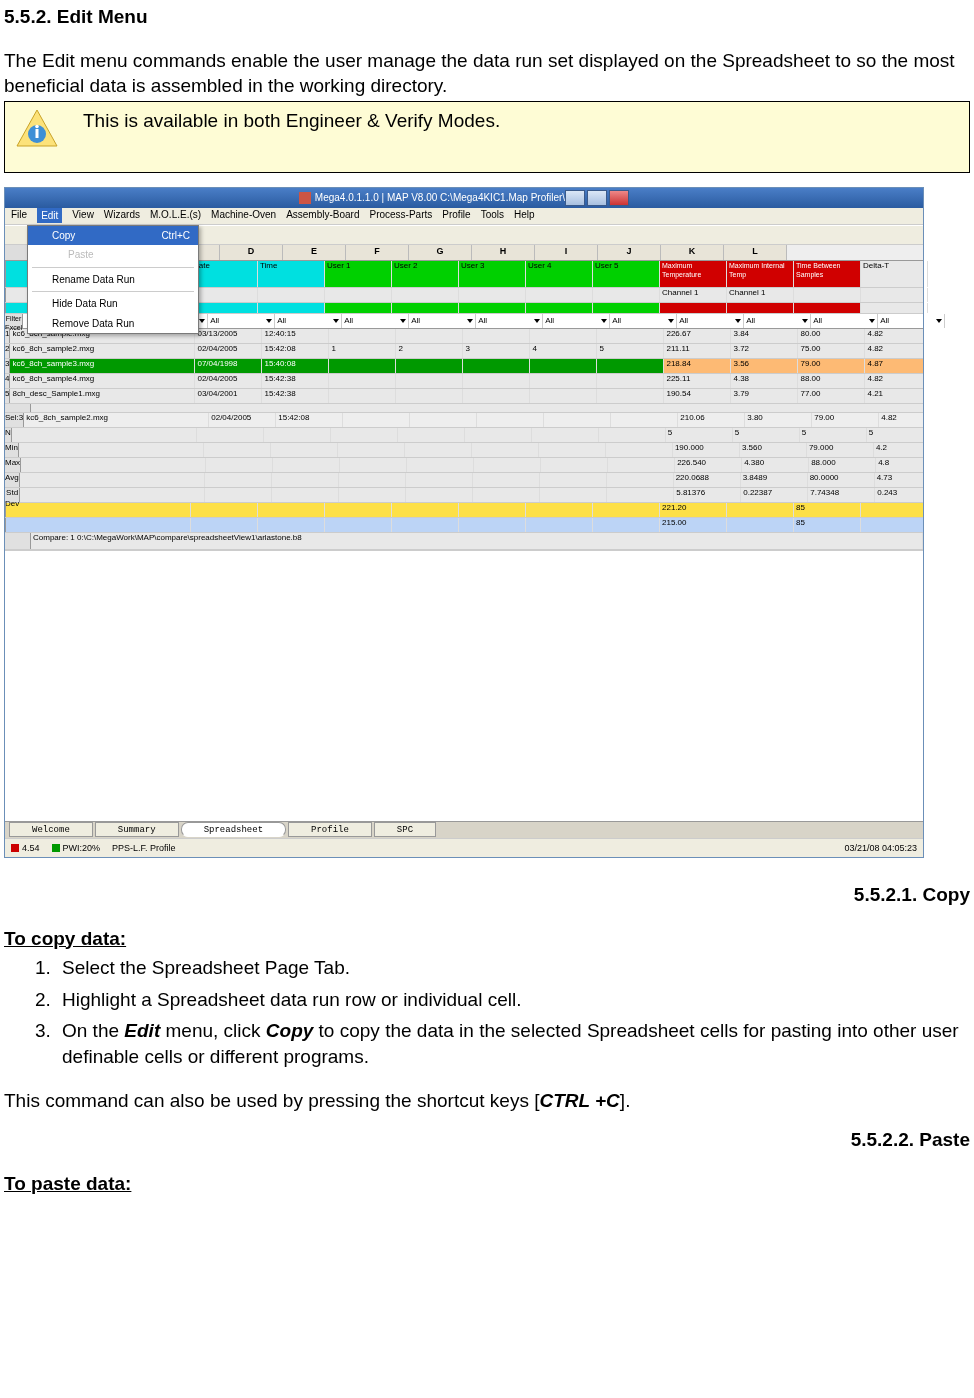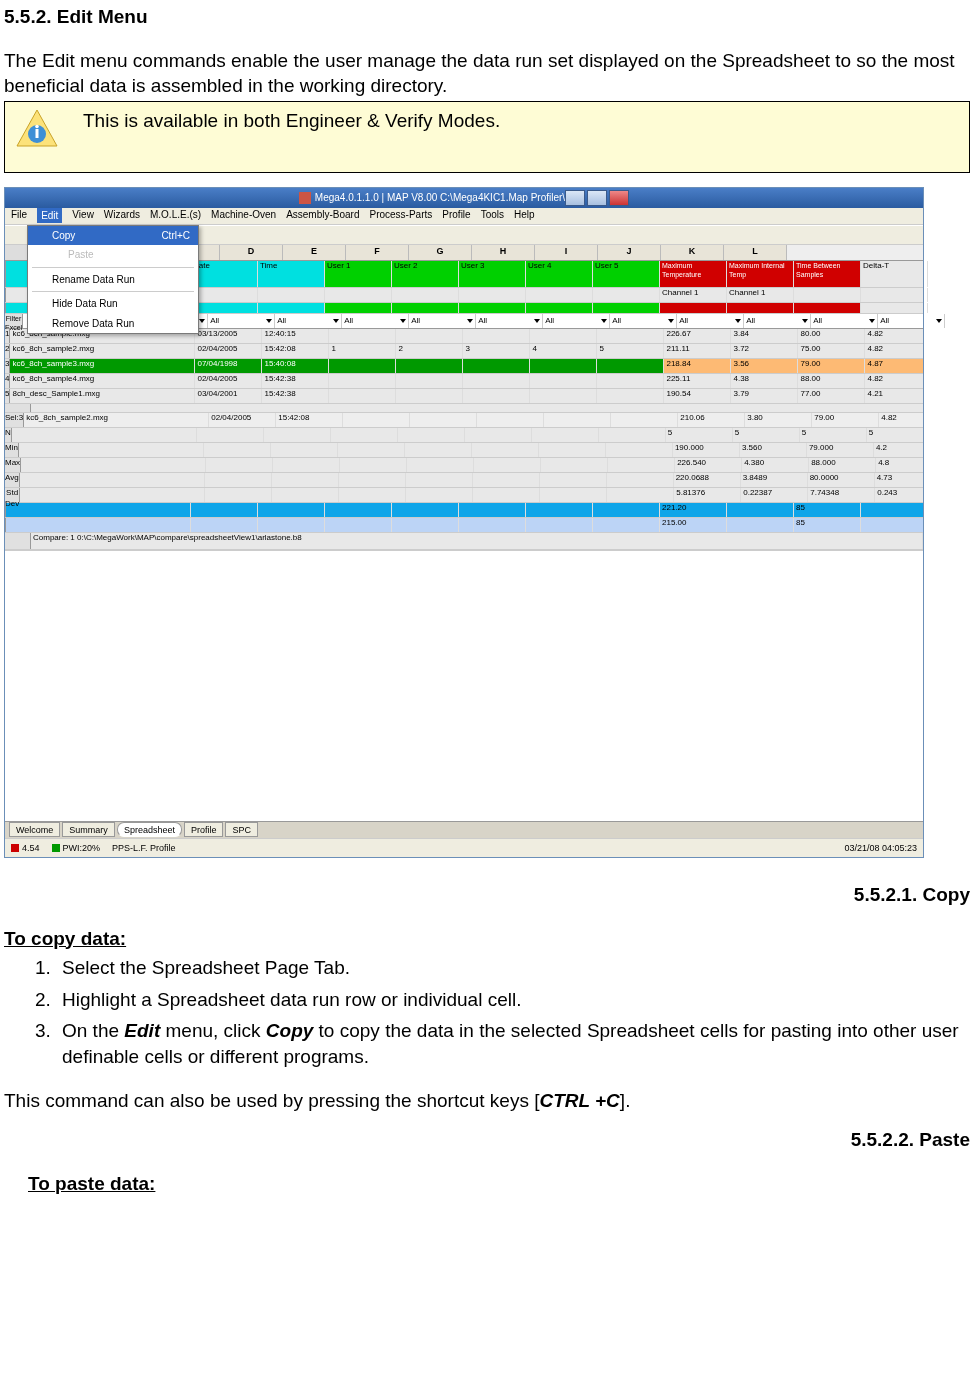--- a/index.html
+++ b/index.html
@@ -108,34 +108,34 @@
   .sheet-row{ display:flex; height:14px; border-bottom:1px solid #ccc; }
   .sheet-row .rh{ width:25px; background:#e0e0e0; border-right:1px solid #999; text-align:center; font-size:8px;}
   .cell{ flex:0 0 62px; border-right:1px solid #ddd; font-size:8px; padding:0 2px; overflow:hidden;}
   .cell.wide{ flex:0 0 180px; }
 
   .cyan{ background:#00e0e0; }
   .green{ background:#00d000; }
   .red{ background:#d00000; color:#fff; font-size:7px; }
   .yellowbg{ background:#fdba74; }
   .darkgreen{ background:#009900; color:#fff;}
-  .pink{ background:#0ea5e9; }
+  .pink{ background:#fde047; }
   .lblue{ background:#bcd4f6; }
 
   .sheet-body{ overflow:hidden; }
   .filterbar{ display:flex; height:14px; border-bottom:1px solid #999; background:#fff;}
   .filterbar .rh{ width:25px; background:#e0e0e0; border-right:1px solid #999; font-size:7px; text-align:center;}
   .fcell{ flex:0 0 62px; border-right:1px solid #ccc; font-size:8px; display:flex; align-items:center; justify-content:space-between; padding:0 2px;}
   .fcell.wide{ flex:0 0 180px;}
   .tri{ width:0;height:0;border-left:3px solid transparent;border-right:3px solid transparent;border-top:4px solid #000;}
 
   .blank-area{ height:270px; background:#fff; border-top:1px solid #ccc;}
 
   .tabs-bar{ height:16px; display:flex; background:#d8d4c8; border-top:1px solid #999; align-items:center; padding-left:4px; gap:2px; font-size:9px;}
-  .tab{ background:#efede0; border:1px solid #999; padding:0 6px; height:13px; display:flex; align-items:center;}
+  .tab{ background:#efede0; border:1px solid #999; padding:0 22px; height:13px; display:flex; align-items:center;font-family:Liberation Mono, monospace;}
   .tab.active{ background:#fff; border-bottom:1px solid #fff;border-radius:7px;}
 
   .statusbar{ height:18px; background:#efede0; border-top:1px solid #ccc; display:flex; align-items:center; justify-content:space-between; padding:0 6px; font-size:9px;gap:20px;}
   .statusbar .sb-left{ display:flex; gap:12px; align-items:center;}
   .sb-chip{ display:flex; align-items:center; gap:3px;}
   .sb-sq{ width:8px;height:8px; background:#090;}
   .sb-sq.red{ background:#c00;}
 
   
   .subhead{ font-weight:bold; margin:0 0 18px 0; font-size:19px;text-align:right;}
@@ -575,13 +575,13 @@
     <span>On the </span><span class="bld-it">Edit</span><span> menu, click </span><span class="bld-it">Copy</span><span> to copy the data in the selected Spreadsheet cells for pasting into other user definable cells or different programs.</span>
   </li>
 </ol>
 
 <div class="para" style="margin-bottom:14px;">
   <span>This command can also be used by pressing the shortcut keys [</span><span class="bld-it">CTRL +C</span><span>].</span>
 </div>
 
 <div class="subhead">5.5.2.2. Paste</div>
 
-<div class="underline-head" style="margin-bottom:0;margin-left:24px;">To paste data:</div>
+<div class="underline-head" style="margin-bottom:0;">To paste data:</div>
 
 </body></html>

